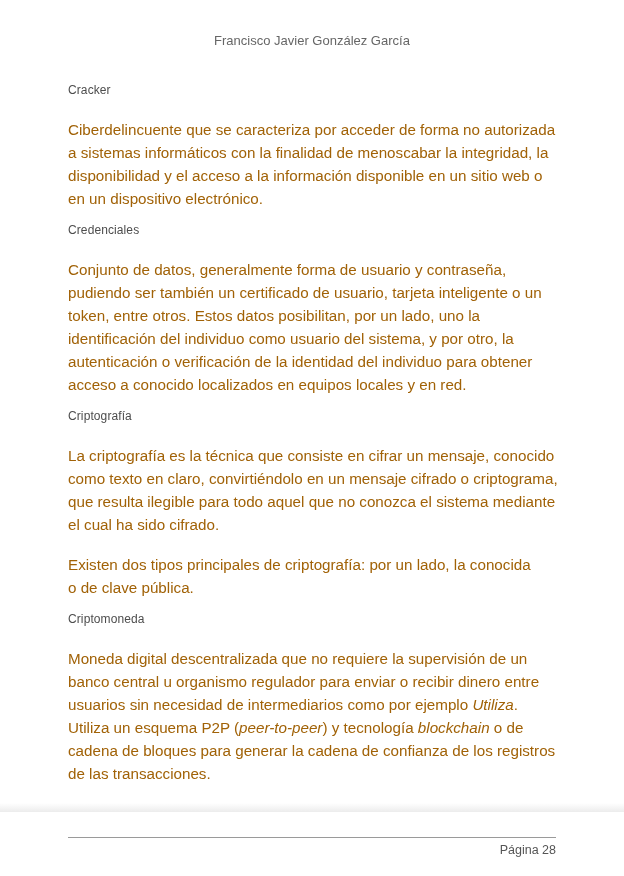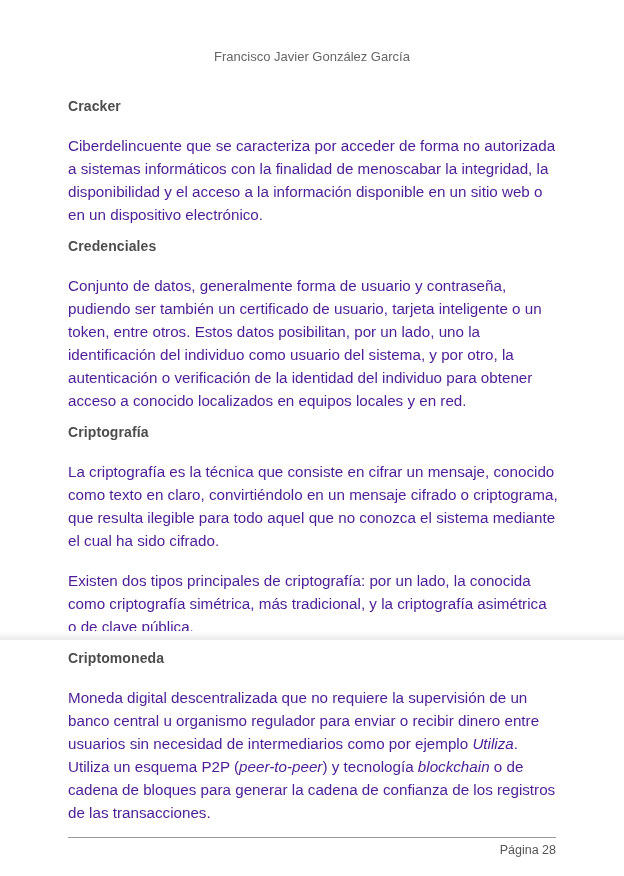--- a/index.html
+++ b/index.html
@@ -10,46 +10,46 @@
   body {
     width: 624px;
     height: 876px;
     position: relative;
     overflow: hidden;
     font-family: "Liberation Sans", "DejaVu Sans", sans-serif;
   }
   .page {
     position: relative;
     width: 624px;
-    height: 640px;
-    padding: 16px 68px;
+    height: 812px;
+    padding: 0 68px;
     box-sizing: border-box;
   }
   .doc-header {
     padding-top: 33px;
     text-align: center;
     font-size: 13px;
     line-height: 15px;
     color: #666666;
   }
   h2.sec-heading {
     margin: 10px 0 0 0;
-    font-size: 14px;
+    font-size: 12px;
     line-height: 21px;
-    font-weight: bold;
+    font-weight: normal;
     color: #4d4d4d;
     letter-spacing: 0.1px;
   }
   h2.sec-heading.first {
     margin-top: 32px;
   }
   .para {
     margin: 17px 0 0 0;
     font-size: 15.2px;
-    color: #4c1d95;
+    color: #a16207;
   }
   .para + .para {
   }
   .line {
     line-height: 23px;
     white-space: nowrap;
   }
   .it {
     font-style: italic;
   }
@@ -100,21 +100,20 @@
 
   <h2 class="sec-heading">Criptografía</h2>
   <div class="para">
     <div class="line">La criptografía es la técnica que consiste en cifrar un mensaje, conocido</div>
     <div class="line">como texto en claro, convirtiéndolo en un mensaje cifrado o criptograma,</div>
     <div class="line">que resulta ilegible para todo aquel que no conozca el sistema mediante</div>
     <div class="line">el cual ha sido cifrado.</div>
   </div>
   <div class="para">
     <div class="line">Existen dos tipos principales de criptografía: por un lado, la conocida</div>
-    <div class="line">como criptografía simétrica, más tradicional, y la criptografía asimétrica</div>
     <div class="line">o de clave pública.</div>
   </div>
 
   <h2 class="sec-heading">Criptomoneda</h2>
   <div class="para">
     <div class="line">Moneda digital descentralizada que no requiere la supervisión de un</div>
     <div class="line">banco central u organismo regulador para enviar o recibir dinero entre</div>
     <div class="line"><span>usuarios sin necesidad de intermediarios como por ejemplo </span><span class="it">Utiliza</span><span>.</span></div>
     <div class="line"><span>Utiliza un esquema P2P (</span><span class="it">peer-to-peer</span><span>) y tecnología </span><span class="it">blockchain</span><span> o de</span></div>
     <div class="line">cadena de bloques para generar la cadena de confianza de los registros</div>

